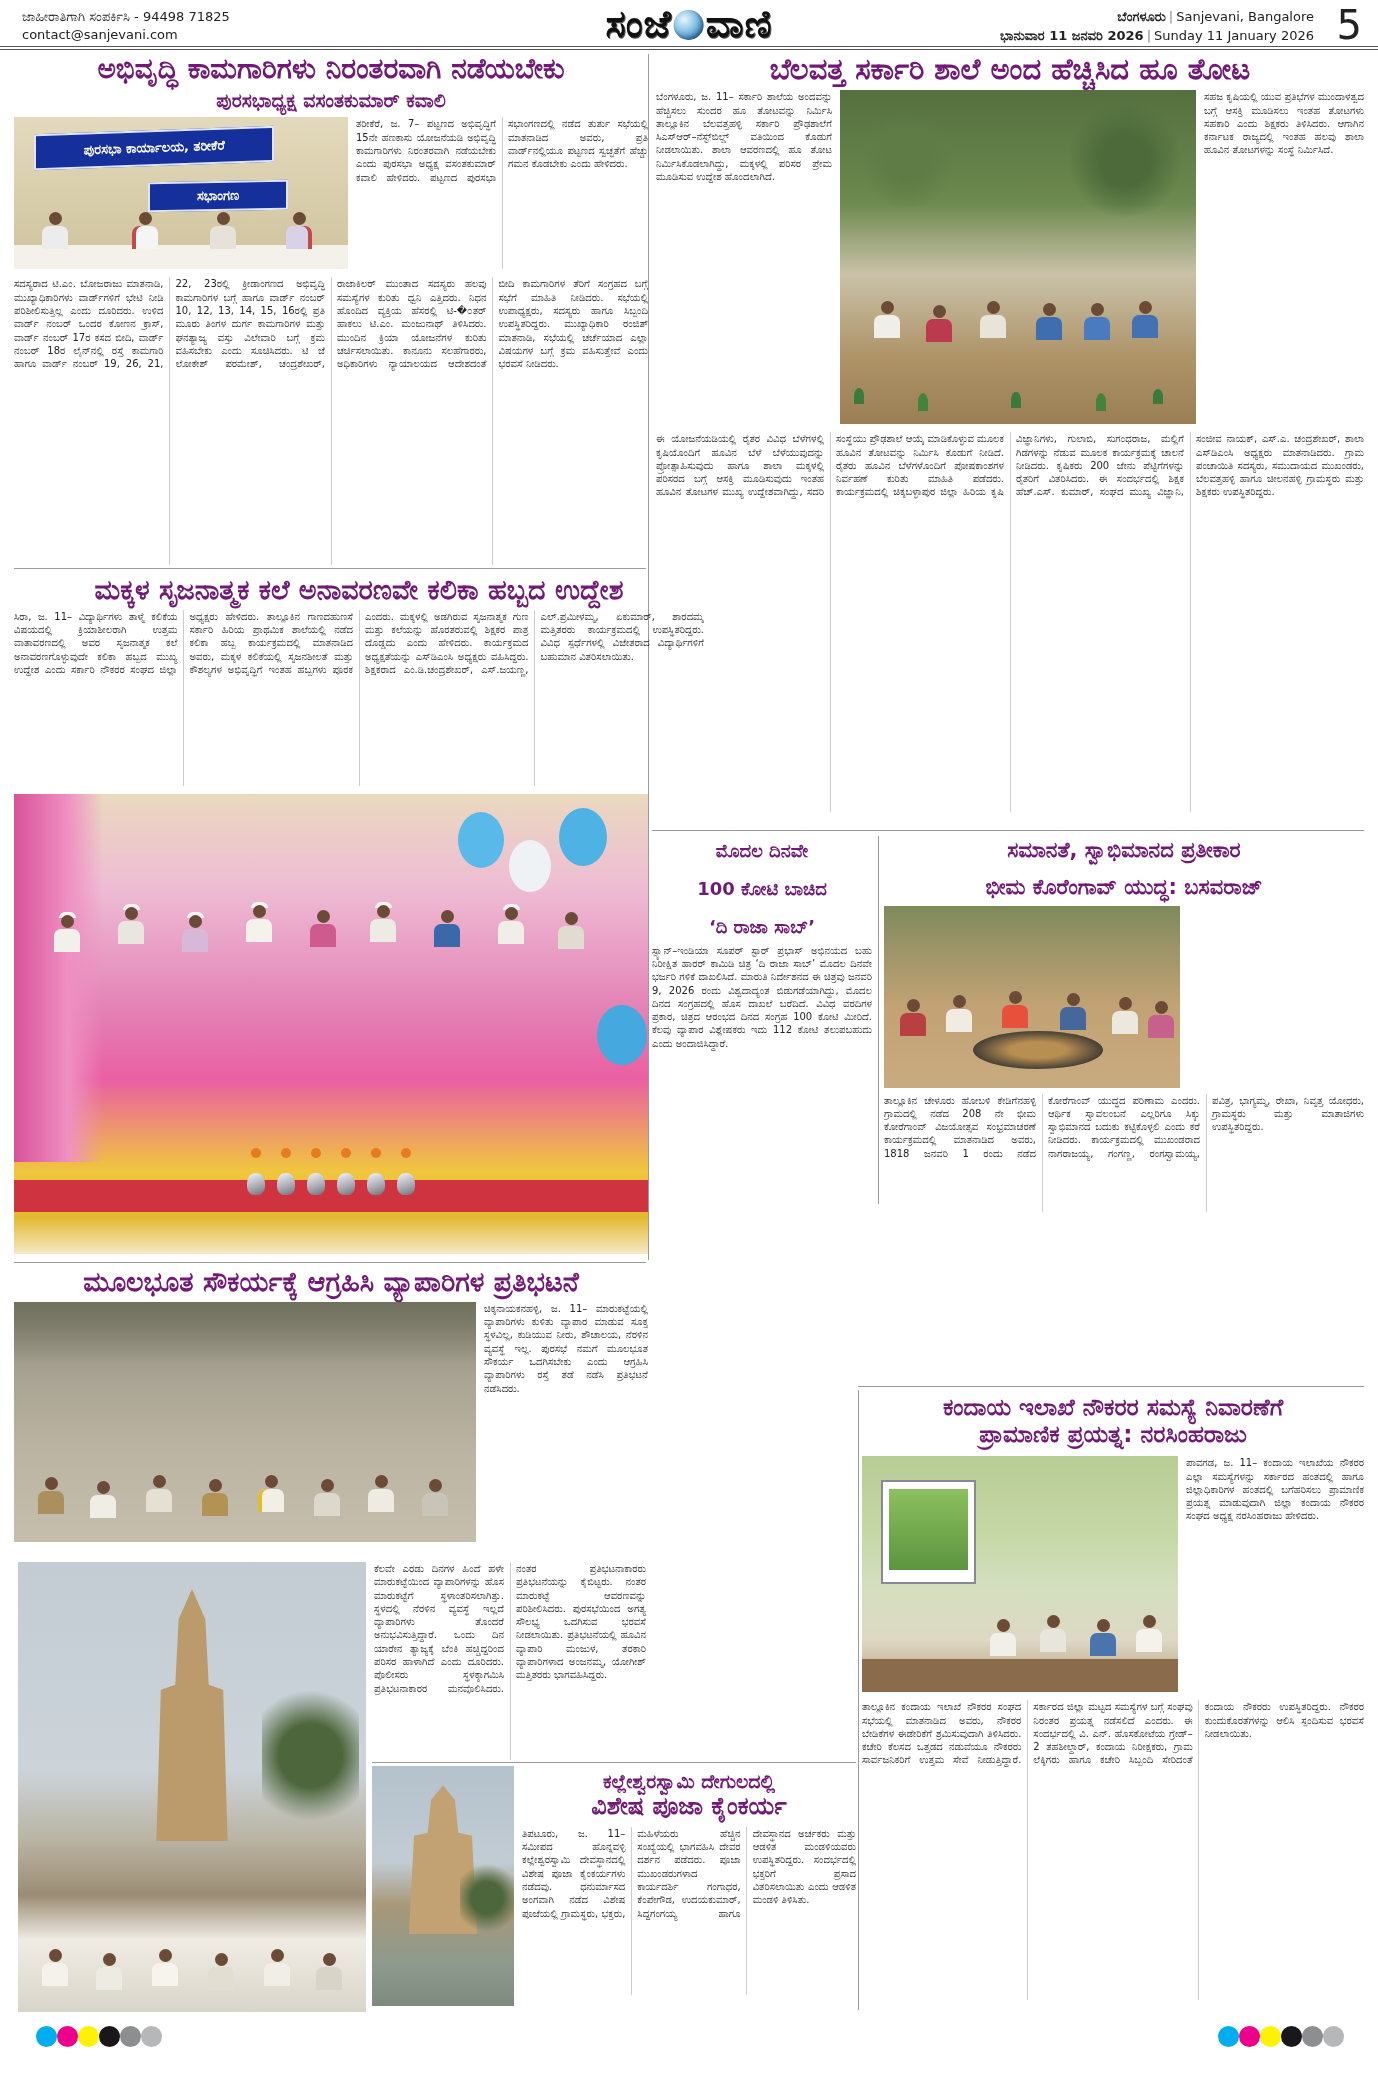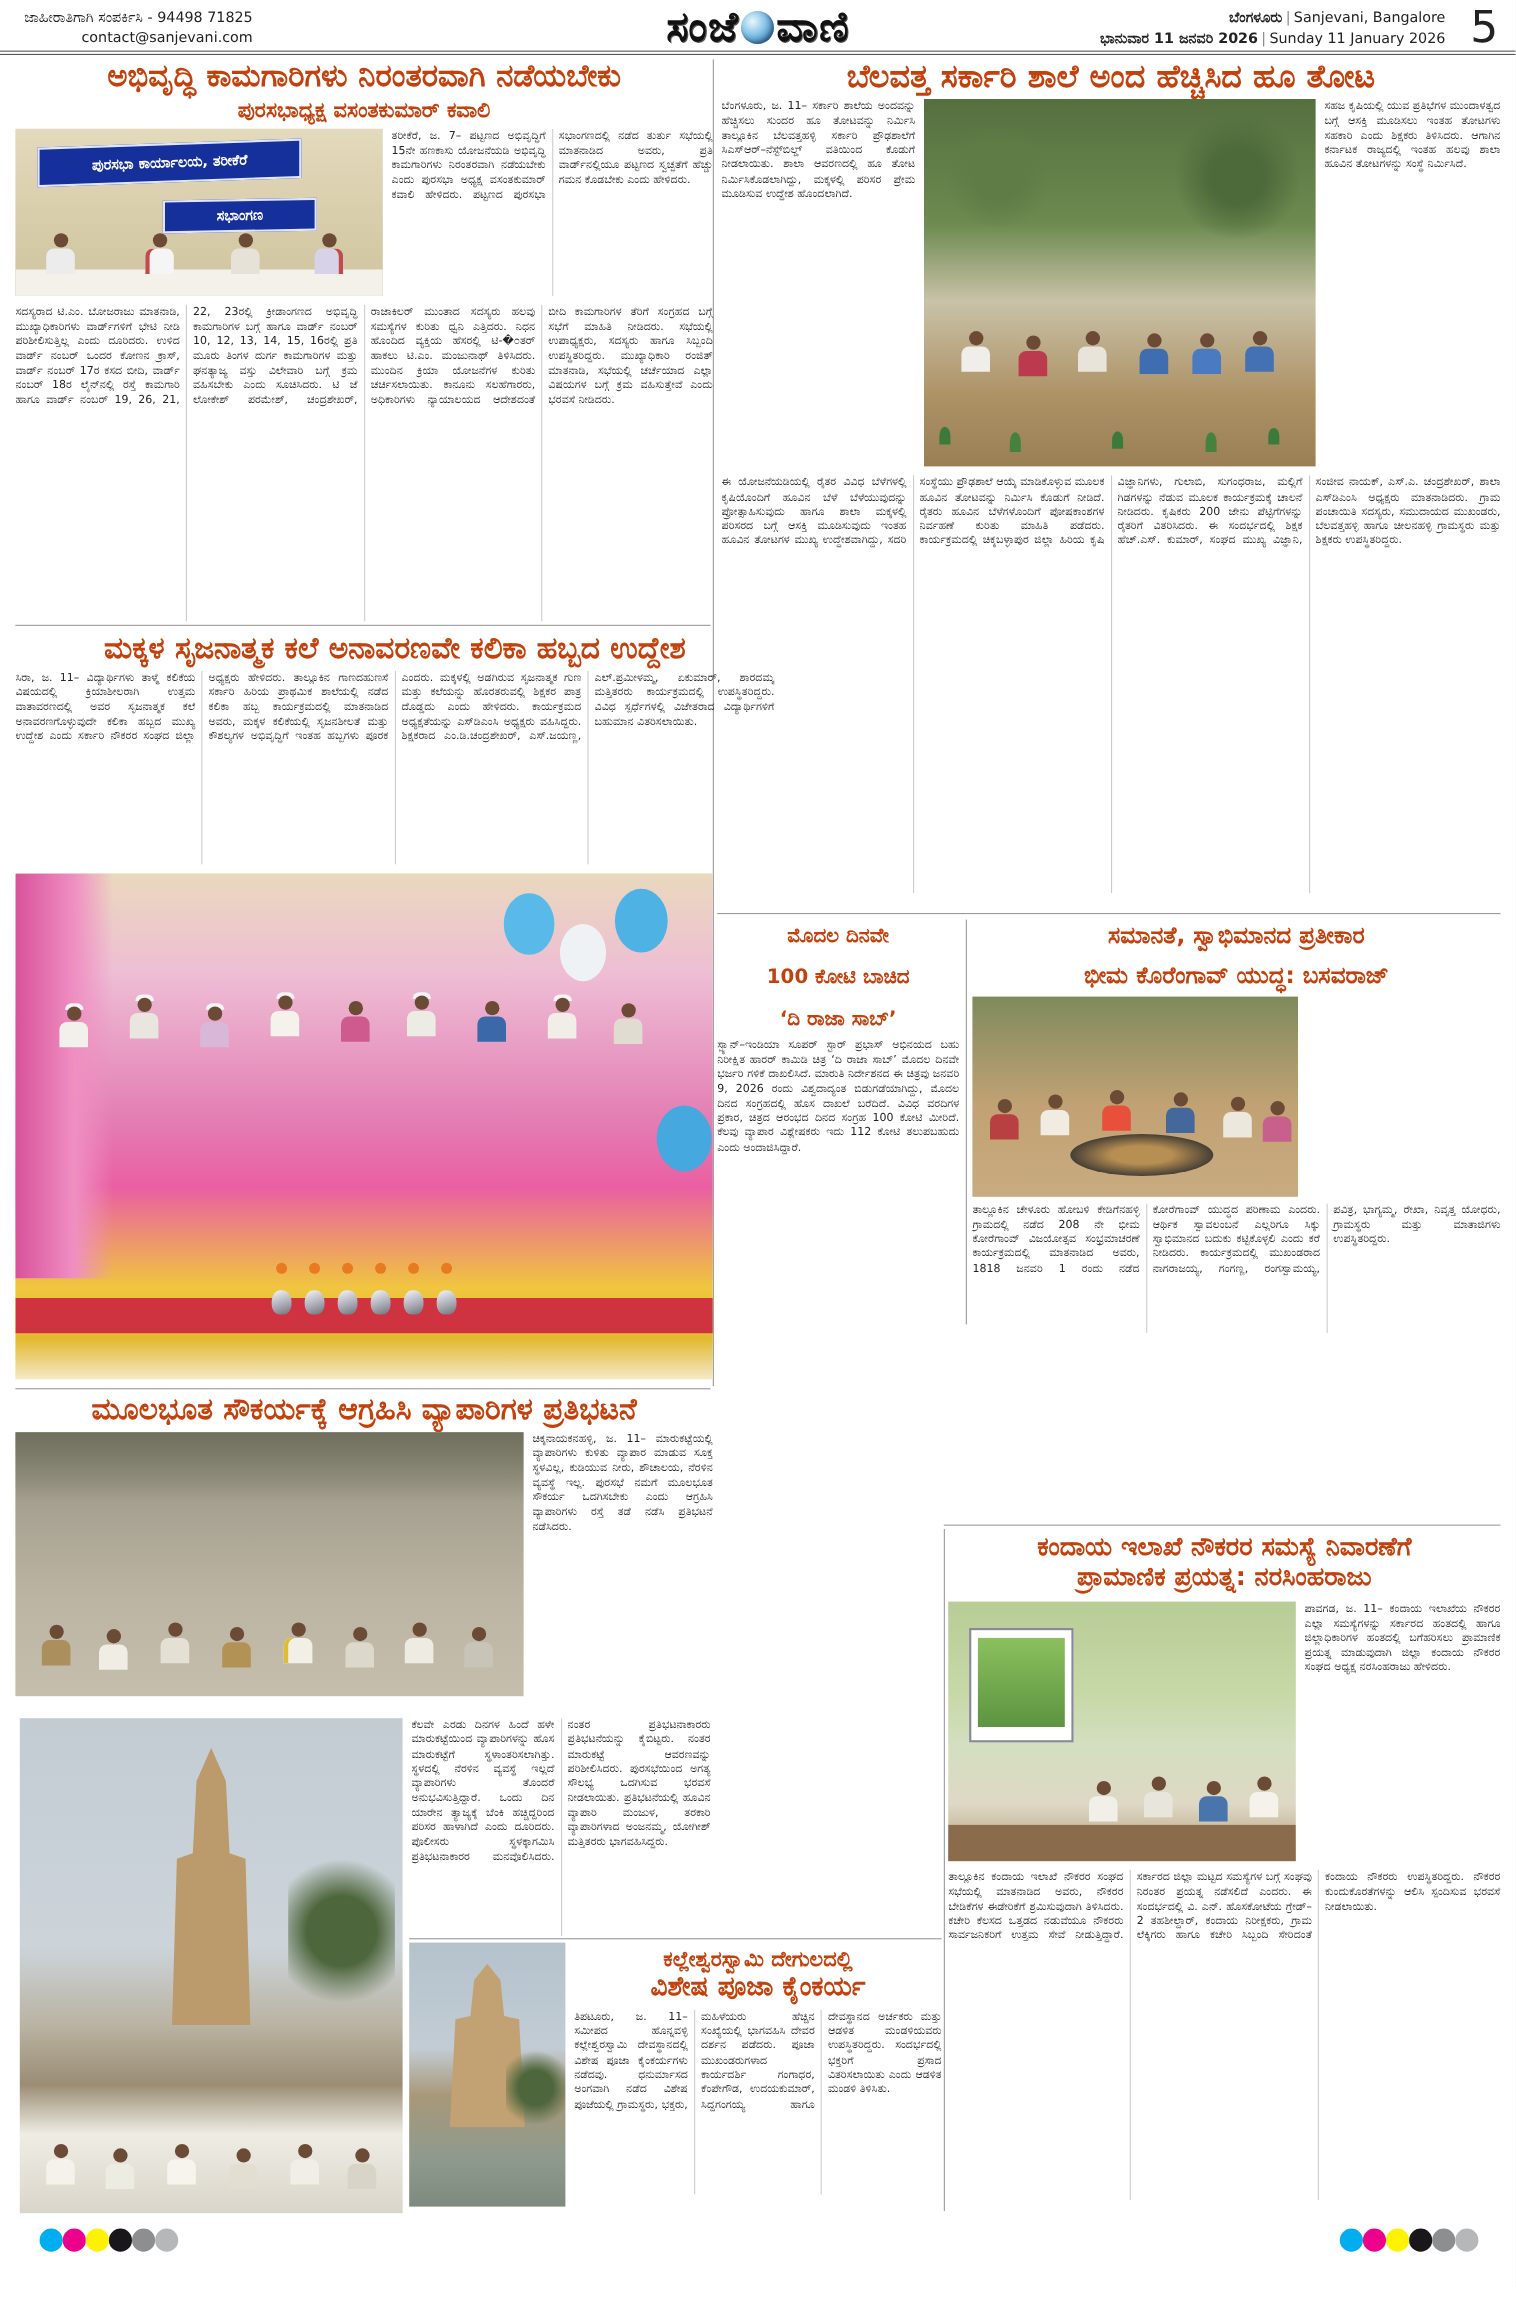--- a/index.html
+++ b/index.html
@@ -1,34 +1,34 @@
 <!DOCTYPE html>
 <html><head>
 <meta charset="utf-8">
 <style>
   html,body{margin:0;padding:0;background:#e9e9e9;}
   .page{position:relative;width:1378px;height:2100px;background:#ffffff;margin:0 auto;
         font-family:"DejaVu Sans","Liberation Sans",sans-serif;color:#1a1a1a;overflow:hidden;}
   
-  .contact{position:absolute;left:22px;top:8px;font-size:13px;line-height:1.35;color:#222;text-align:right;}
+  .contact{position:absolute;left:22px;top:8px;font-size:13px;line-height:1.35;color:#222;}
   .masthead{position:absolute;left:50%;top:2px;transform:translateX(-50%);display:flex;align-items:center;gap:2px;
             font-weight:bold;font-size:38px;letter-spacing:1px;color:#111;text-shadow:1px 1px 0 #555;}
   .globe{display:inline-block;width:30px;height:30px;border-radius:50%;
          background:radial-gradient(circle at 35% 32%,#eaf6fd 0%,#8cc6e8 40%,#3d86bf 75%,#1d5a8c 100%);
          box-shadow:inset -2px -2px 4px rgba(0,0,0,.35);}
   .ed-info{position:absolute;right:64px;top:8px;text-align:right;font-size:13px;line-height:1.45;color:#222;}
   .ed-info b{font-weight:bold;}
   .sep{color:#888;padding:0 3px;}
   .pagenum{position:absolute;right:16px;top:2px;font-size:40px;color:#222;}
   .hdr-rule{position:absolute;left:0;top:46px;width:1378px;height:4px;border-top:1px solid #555;border-bottom:1px solid #555;box-sizing:border-box;}
   
   .vrule,.hrule{position:absolute;background:#9a9a9a;}
   
   .art{position:absolute;box-sizing:border-box;}
-  .hl{font-weight:bold;color:#c2410c;text-align:center;margin:0 0 4px 0;line-height:1.18;}
+  .hl{font-weight:bold;color:#701a75;text-align:center;margin:0 0 4px 0;line-height:1.18;}
   .sub{font-weight:bold;margin:2px 0 6px 0;}
   .body{font-size:10px;line-height:1.33;text-align:justify;color:#232323;
         column-gap:12px;column-rule:1px solid #cccccc;overflow:hidden;}
   .cols2{column-count:2}.cols3{column-count:3}.cols4{column-count:4}
   .row{display:flex;gap:8px;}
   
   .ph{position:relative;overflow:hidden;background:#c8c8c8;flex-shrink:0;}
   .pe{position:absolute;}
   .sign{position:absolute;background:#16309b;color:#fff;font-weight:bold;display:flex;align-items:center;justify-content:center;
         text-align:center;border:2px solid #dfe5ff;box-sizing:border-box;}

